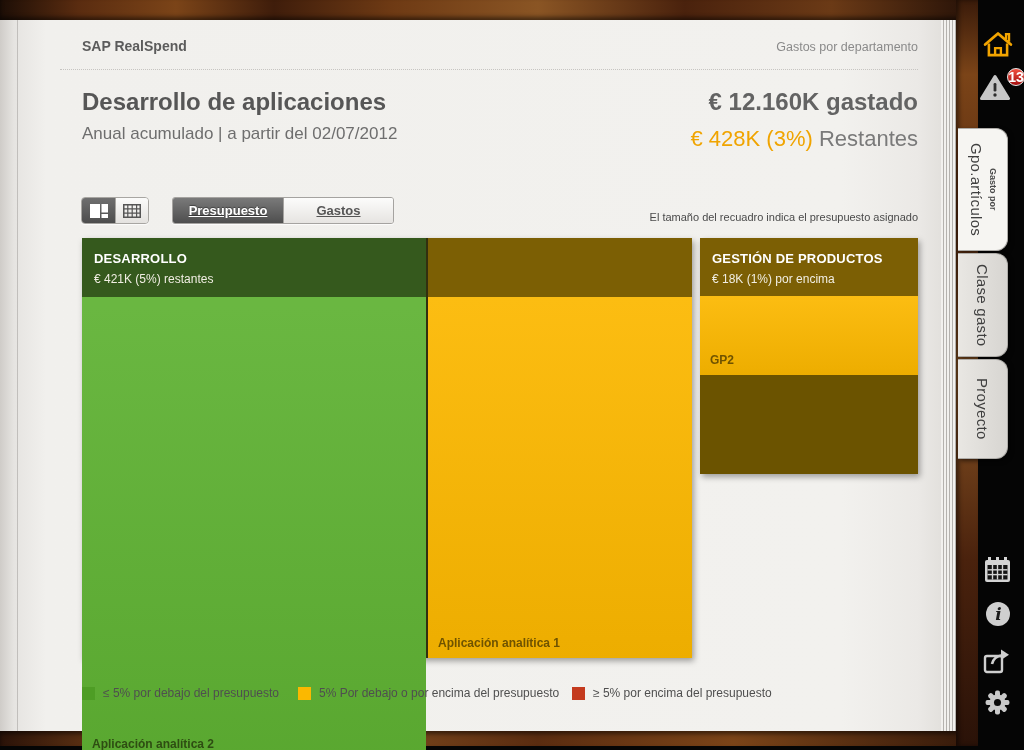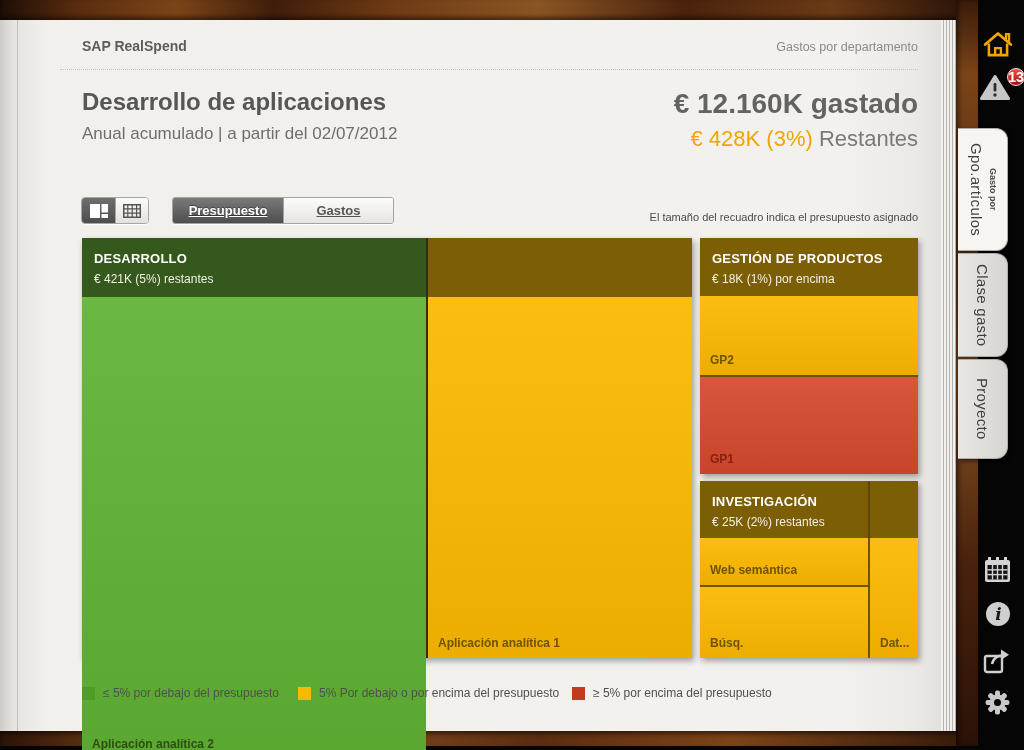--- a/index.html
+++ b/index.html
@@ -27,21 +27,21 @@
     background:repeating-linear-gradient(90deg,#f2f1ee 0 2px,#b4b2ae 2px 3px); }
 
   .txt { position:absolute; z-index:3; white-space:nowrap; }
 
   .app-title   { left:82px; top:38px; font-size:14px; font-weight:bold; color:#5c5c5c; }
   .view-label  { right:106px; top:40px; font-size:12.5px; color:#8a8a8a; }
   .hdr-divider { position:absolute; z-index:3; left:60px; top:69px; width:858px; border-top:1px dotted #c6c4c1; }
 
   .page-title    { left:82px; top:88px; font-size:24px; font-weight:bold; color:#565656; }
   .page-subtitle { left:82px; top:124px; font-size:17px; color:#6e6e6e; }
-  .spent         { right:106px; top:88px; font-size:28px; font-weight:bold; color:#636363; }
+  .spent         { right:106px; top:88px; font-size:24px; font-weight:bold; color:#636363; }
   .remaining     { right:106px; top:126px; font-size:22px; }
   .remaining .val { color:#f0a400; }
   .remaining .lbl { color:#7a7a7a; }
 
   
   .view-toggle { position:absolute; z-index:3; left:81px; top:197px; height:27px; display:flex;
     border:1px solid #a8a6a2; border-radius:4px; overflow:hidden; box-shadow:0 1px 1px rgba(255,255,255,.8); }
   .vt-btn { width:33px; height:25px; display:flex; align-items:center; justify-content:center; }
   .vt-btn.sel { background:linear-gradient(#6f6f6f,#4d4d4d); }
   .vt-btn.unsel { background:linear-gradient(#fbfbfa,#e4e2df); border-left:1px solid #a8a6a2; }
@@ -157,40 +157,22 @@
       </div>
     </div>
 
     <div class="tm-group g2">
       <div style="position: absolute; left: 0px; top: 0px; width: 218px; height: 58px; background-color: rgb(124, 95, 4);"></div>
       <div class="tm-head-title">GESTIÓN DE PRODUCTOS</div>
       <div class="tm-head-status">€ 18K (1%) por encima</div>
       <div class="tm-cell" style="left: 0px; top: 58px; width: 218px; height: 79px; background-color: rgb(252, 184, 0);">
         <div class="tm-cell-label" style="color: rgb(111, 83, 0);">GP2</div>
       </div>
-      <div class="tm-cell" style="left: 0px; top: 139px; width: 218px; height: 97px; background-color: rgb(212, 73, 45);">
-        <div class="tm-cell-label" style="color: rgb(135, 32, 15);">GP1</div>
-      </div>
-    </div>
-
-    <div class="tm-group g3">
-      <div style="position: absolute; left: 0px; top: 0px; width: 218px; height: 57px; background-color: rgb(124, 95, 4);"></div>
-      <div class="tm-head-title">INVESTIGACIÓN</div>
-      <div class="tm-head-status">€ 25K (2%) restantes</div>
-      <div class="tm-cell" style="left: 0px; top: 57px; width: 168px; height: 47px; background-color: rgb(252, 184, 0);">
-        <div class="tm-cell-label" style="color: rgb(111, 83, 0);">Web semántica</div>
-      </div>
-      <div class="tm-cell" style="left: 0px; top: 106px; width: 168px; height: 71px; background-color: rgb(252, 184, 0);">
-        <div class="tm-cell-label" style="color: rgb(111, 83, 0);">Búsq.</div>
-      </div>
-      <div class="tm-cell" style="left: 170px; top: 57px; width: 48px; height: 120px; background-color: rgb(252, 184, 0);">
-        <div class="tm-cell-label" style="color: rgb(111, 83, 0);">Dat...</div>
-      </div>
-      <div style="position:absolute;left:168px;top:0;width:2px;height:57px;background:rgba(0,0,0,.25);"></div>
-    </div>
+    </div>
+
   </div>
 
   <div class="legend">
     <div class="legend-item" style="left:0;">
       <span class="legend-swatch" style="background-color: rgb(78, 157, 37);"></span>
       <span class="legend-label">≤ 5% por debajo del presupuesto</span>
     </div>
     <div class="legend-item" style="left:216px;">
       <span class="legend-swatch" style="background-color: rgb(251, 184, 0);"></span>
       <span class="legend-label">5% Por debajo o por encima del presupuesto</span>

